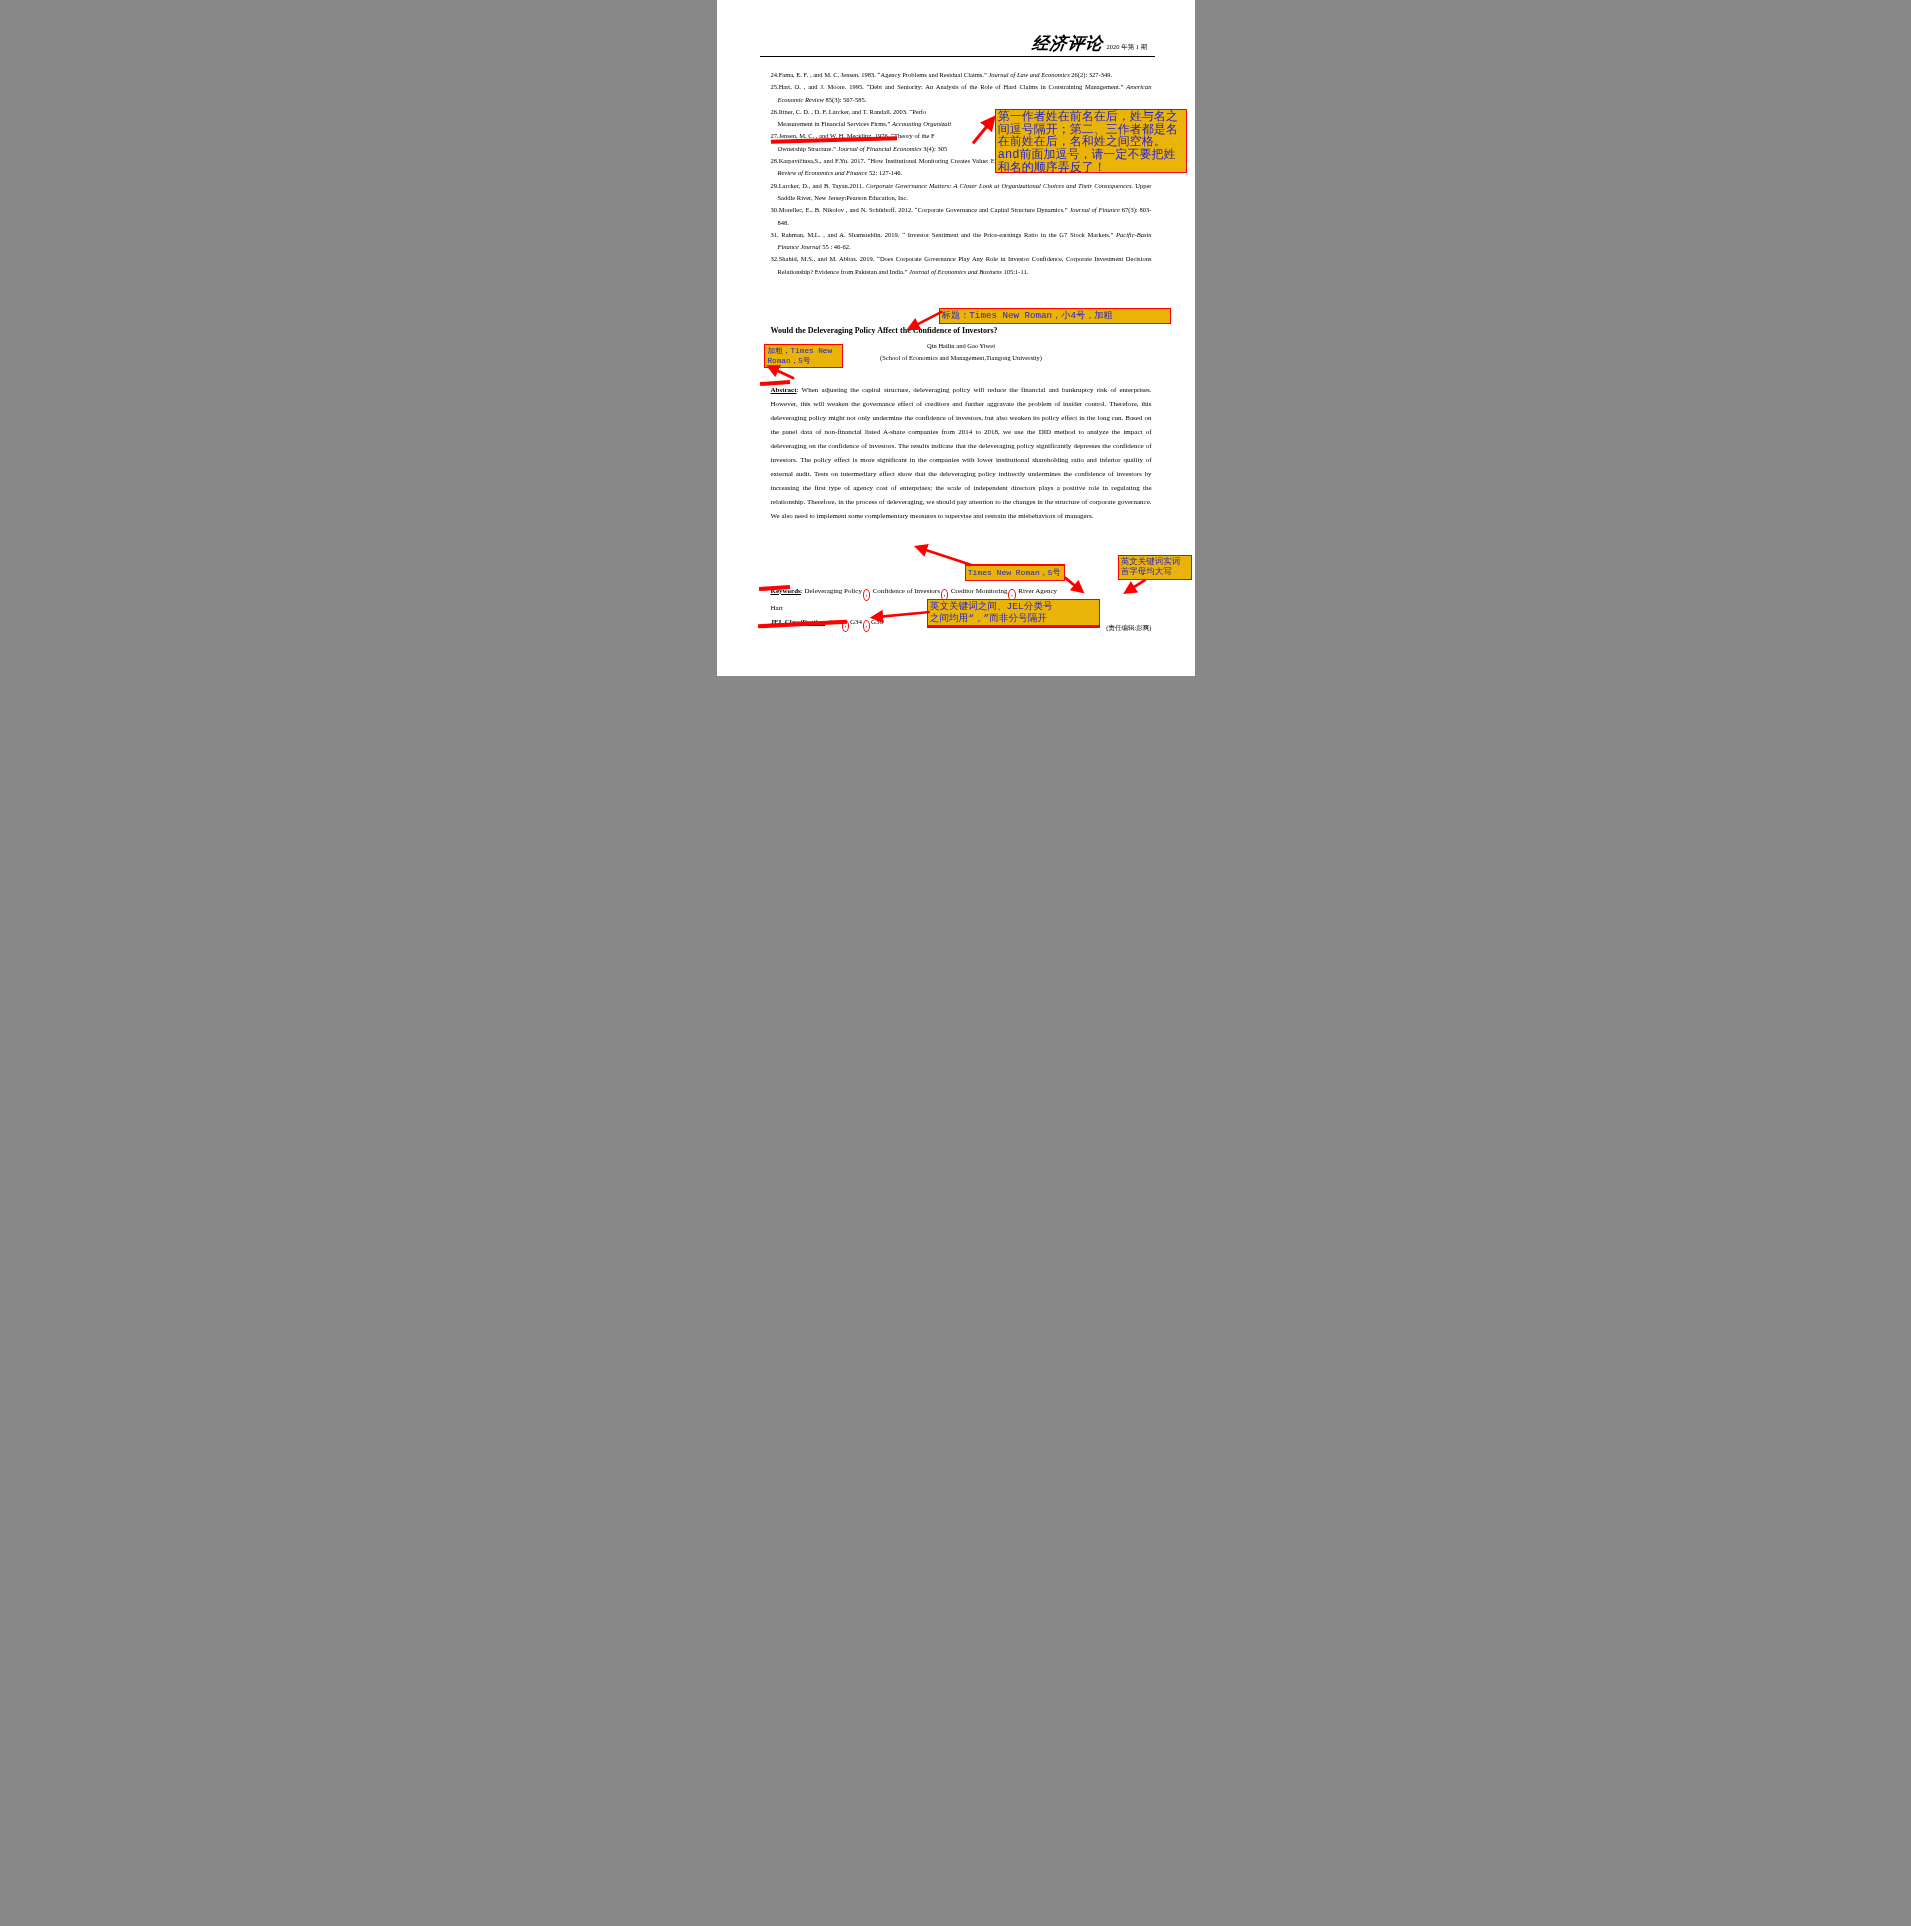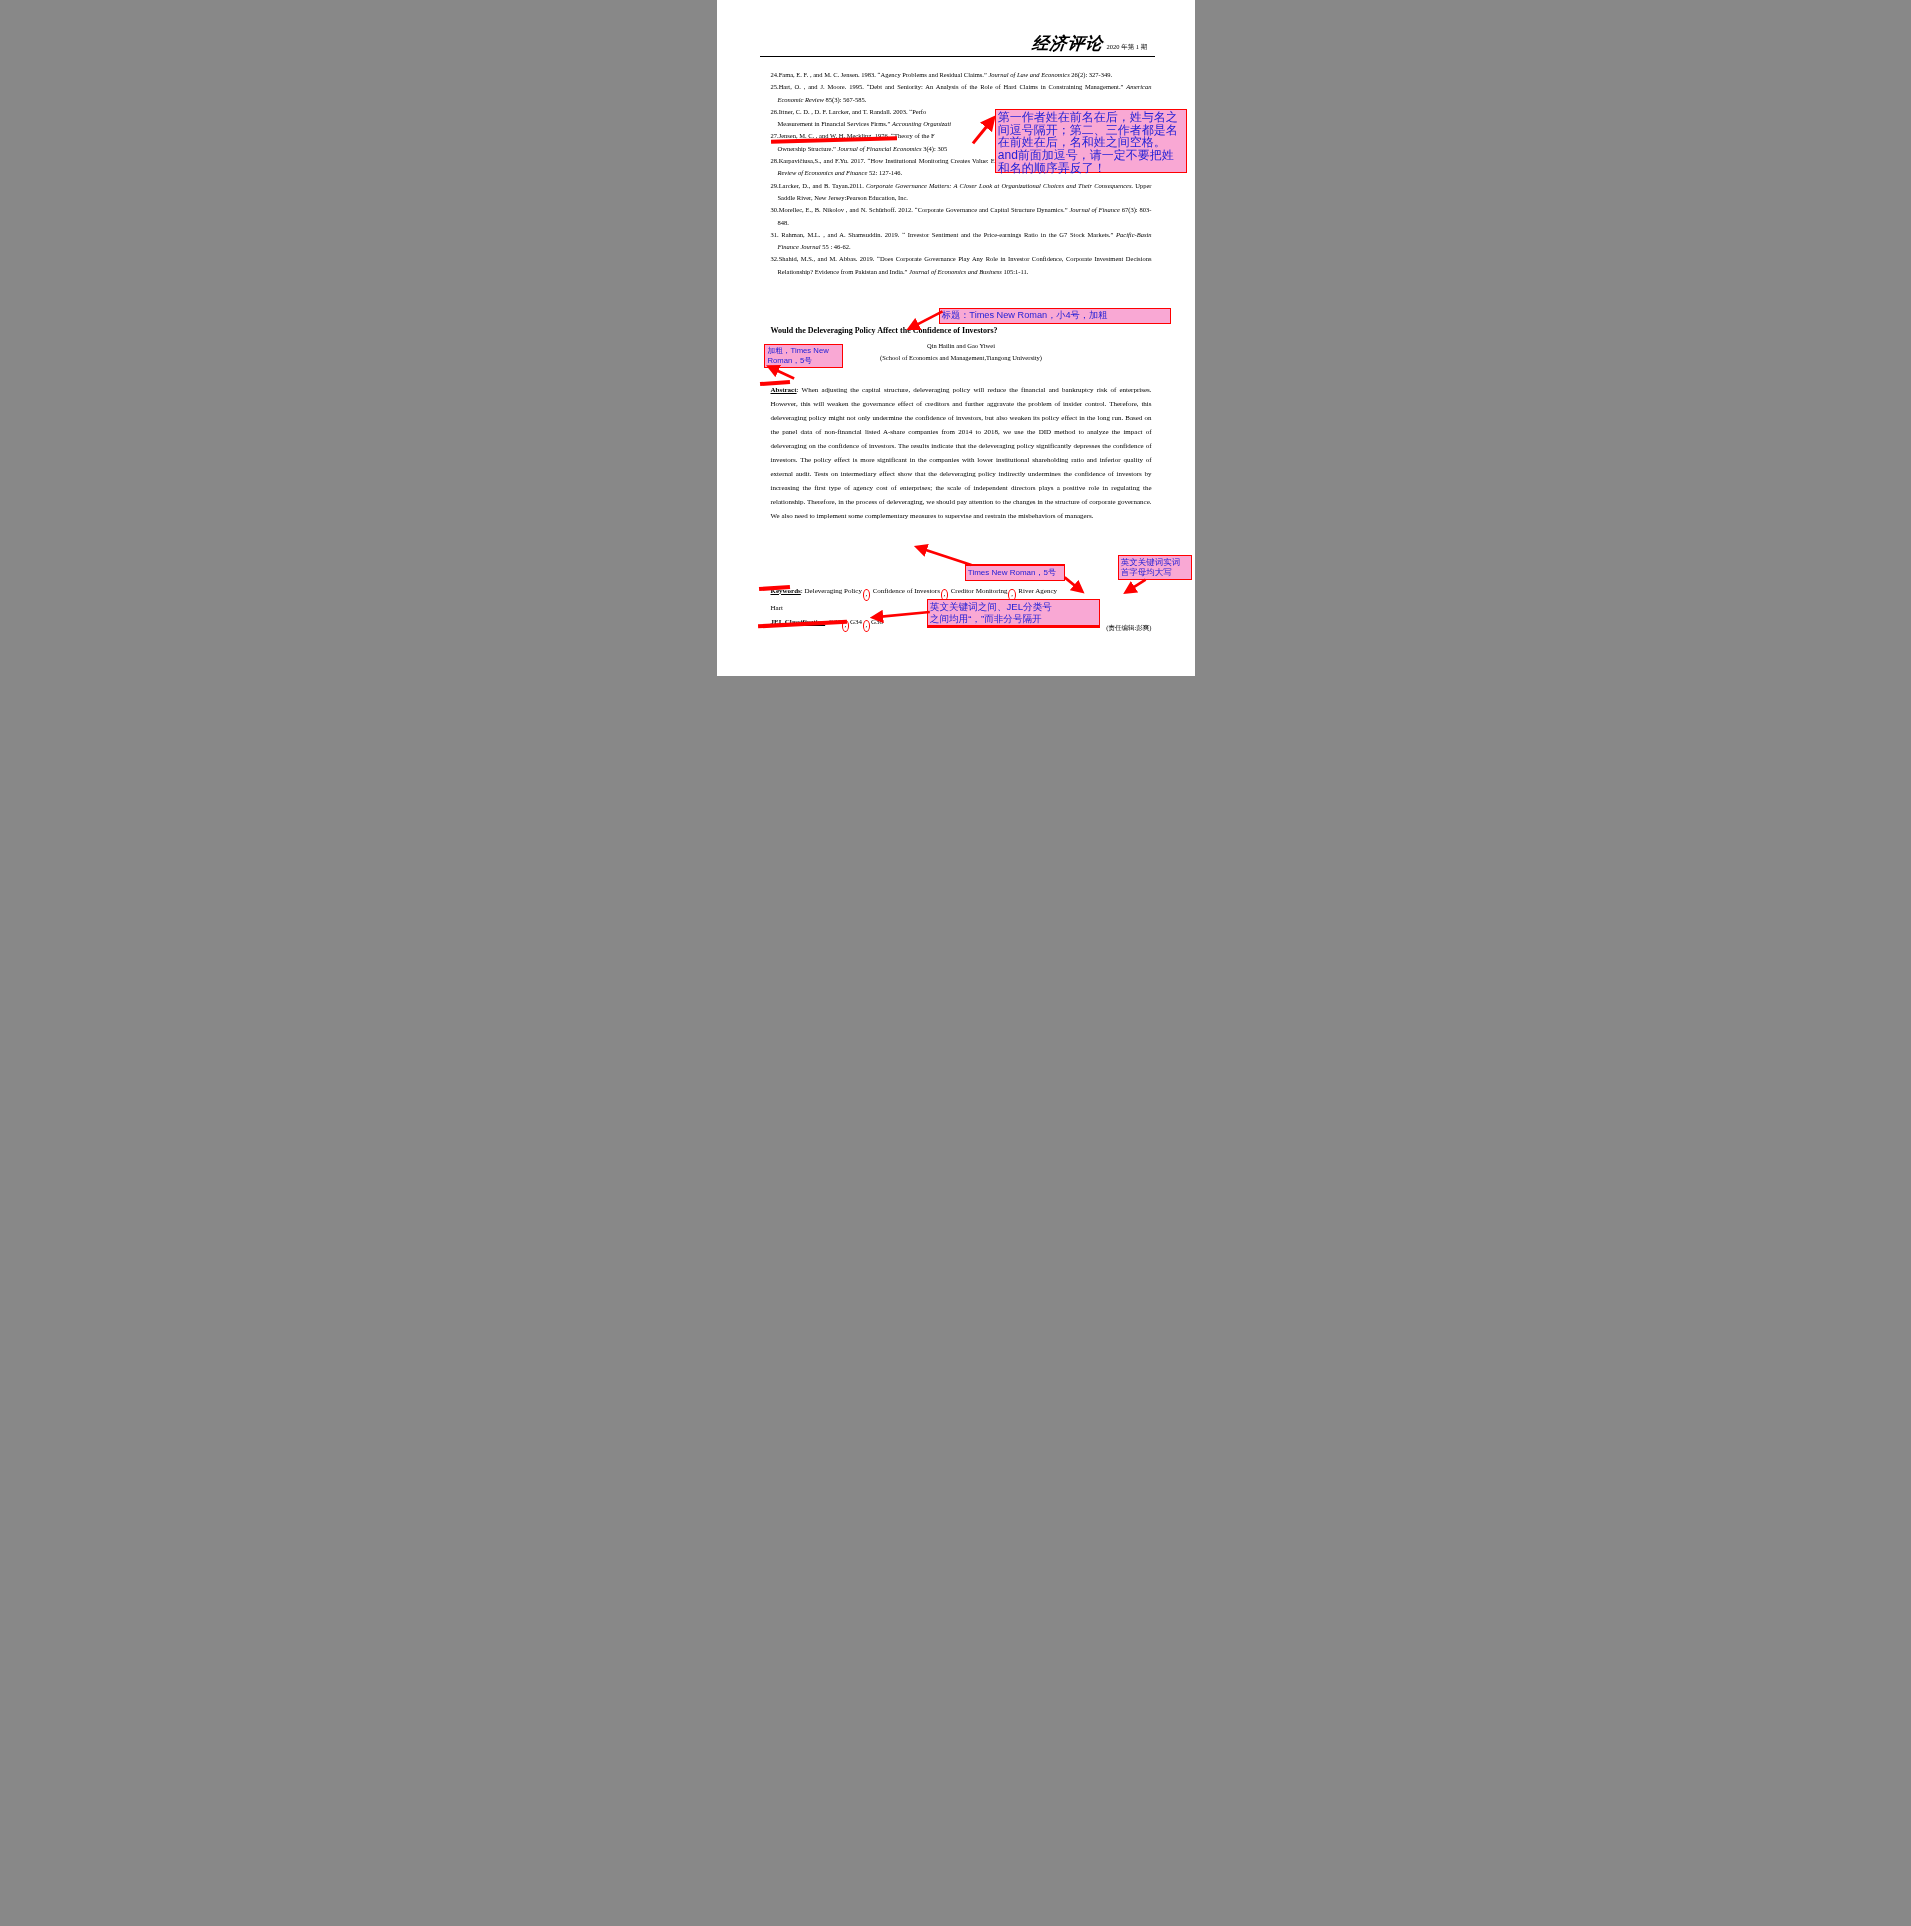--- a/index.html
+++ b/index.html
@@ -41,23 +41,23 @@
   .circled {
     display:inline-block; width:5.4px; height:10px; line-height:8.5px;
     border:1.2px solid #ff0000; border-radius:50%;
     text-align:center; vertical-align:-3.1px; margin:0 0.8px;
   }
   .editor { position:absolute; left:54px; top:624px; width:381px; text-align:right; font-size:6.5px; }
   .pageno { position:absolute; right:47px; top:642px; font-size:7.7px;margin-top:44px; }
 
   
   .anno {
-    position:absolute; border:1.9px solid #ff0000; background:#f9a8d4;
+    position:absolute; border:1.9px solid #ff0000; background:#eab308;
     color:#1d1dd6; box-sizing:border-box; padding:0.8px 2.3px;
-    font-family:Liberation Sans, sans-serif;
+    font-family:Liberation Mono, monospace;
   }
   .anno-author  { left:278px;  top:109px;  width:192px; height:64px; font-size:12px; line-height:12.7px; letter-spacing:0px; }
   .anno-title   { left:222px;  top:308px;  width:232px; height:16px;  font-size:9.2px; line-height:11.6px; white-space:nowrap; border-width:1.5px; }
   .anno-bold    { left:7.7px;   top:344px;  width:79px; height:24px;  font-size:7.7px; line-height:10.4px; border-width:1.5px;margin-left:40px; }
   .anno-font    { left:248px;  top:564px; width:100px; height:17px;  font-size:8px; line-height:12.3px; white-space:nowrap; border-width:1.5px; border-top-width:2.7px; }
   .anno-case    { left:401px; top:555px; width:74px; height:25px;  font-size:8.5px; line-height:10.4px; border-width:1.5px; }
   .anno-sep     { left:210px;  top:599px; width:173px; height:28.5px;  font-size:9.6px; line-height:12.3px; border-width:1.9px; border-bottom-width:3.5px; }
 
   
   .redline { position:absolute; background:#ff0000; }

